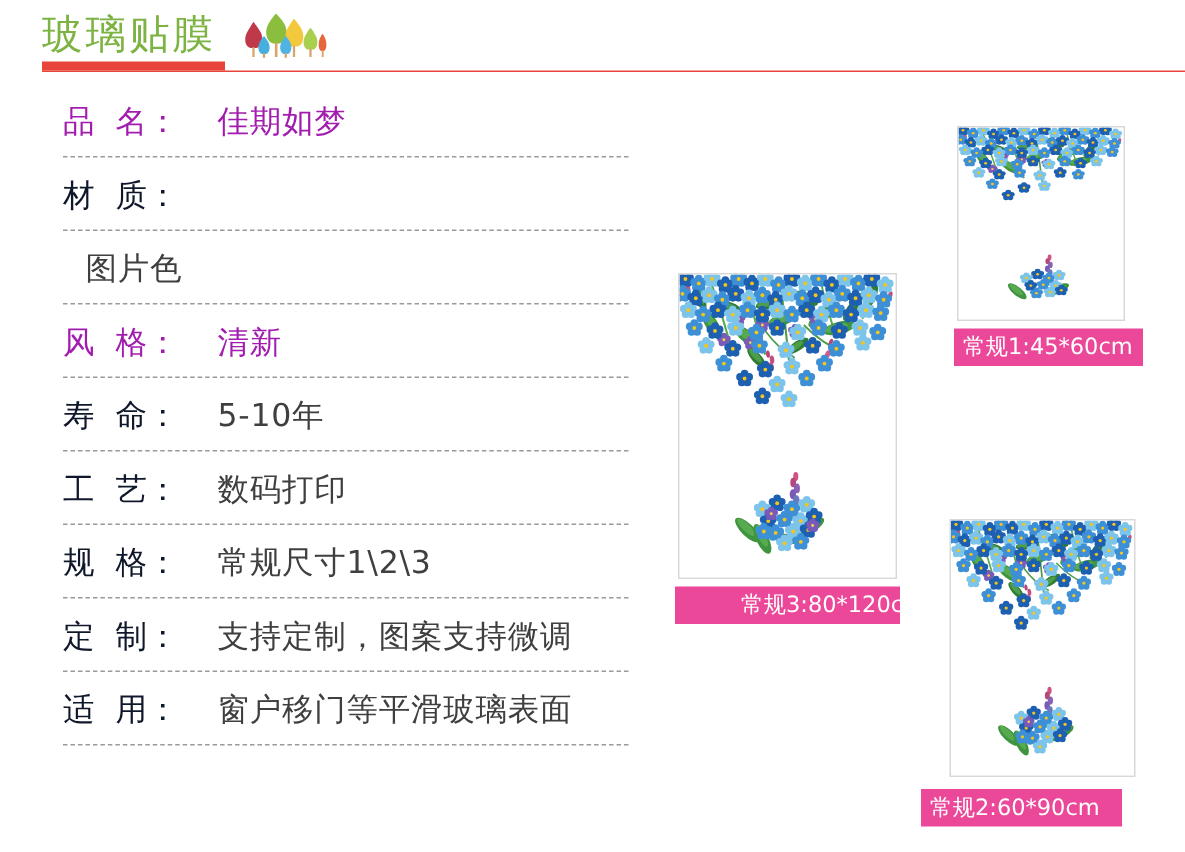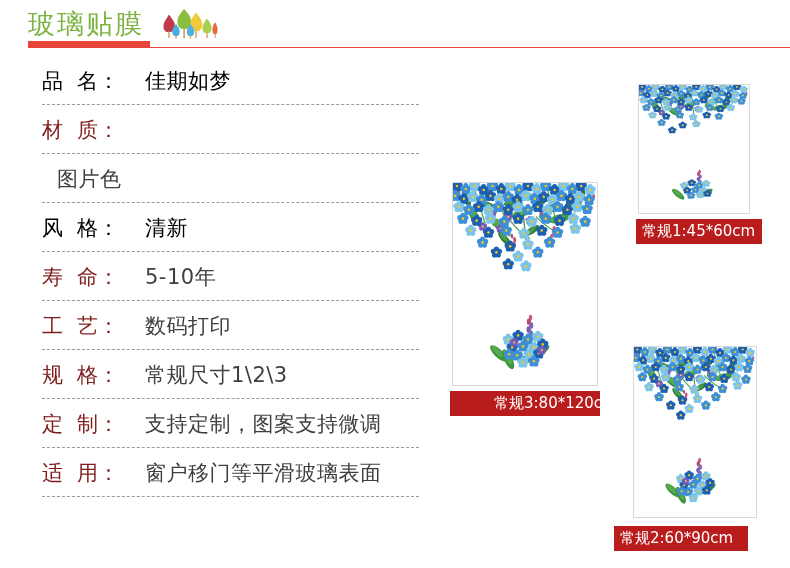--- a/index.html
+++ b/index.html
@@ -62,57 +62,57 @@
   .spec-row-inner {
     position: absolute;
     left: 42px; top: 0;
     right: 22px; bottom: 0;
     display: flex;
     align-items: center;
     white-space: nowrap;
   }
   .spec-label {
     font-size: 21px;
-    color: #7f1d1d;
+    color: #0f172a;
     letter-spacing: 0px;
     width: 88px;
     flex: 0 0 88px;
     display: inline-block;
   }
   .spec-label .lbl-a { margin-right: 14px; }
   .spec-value {
     font-size: 21px;
     color: #3f3f3f;
     letter-spacing: 0.5px;
     margin-left: 15px;
   }
   .spec-row.accent .spec-label,
   .spec-row.accent .spec-value {
-    color: #000000;
+    color: #a21caf;
   }
   .spec-divider {
     position: absolute;
     left: 42px; bottom: 0;
     width: 377px; height: 0;
     border-bottom: 1px dashed #9a9a9a;
   }
 
   
   .panel { position: absolute; }
   .panel-frame {
     position: absolute;
     left: 0; top: 0;
     width: 100%; height: 100%;
     background: #ffffff;
     border: 1px solid #d8d8d8;
     overflow: hidden;
   }
   .panel-caption {
     position: absolute;
-    background: #b91c1c;
+    background: #ec4899;
     color: #ffffff;
     font-size: 15px;
     line-height: 20px;
     padding: 2px 6px 3px 6px;
     white-space: nowrap;
     letter-spacing: 0px;
   }
 
   
   #panel-main      { left: 452px; top: 182px;  width: 146px; height: 204px; }

